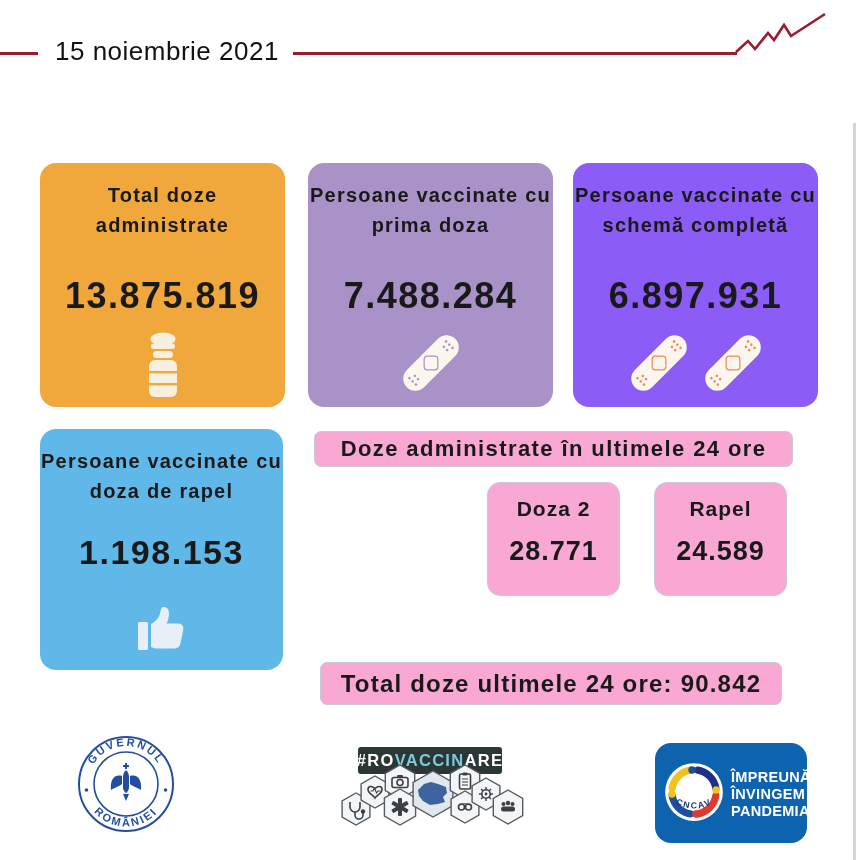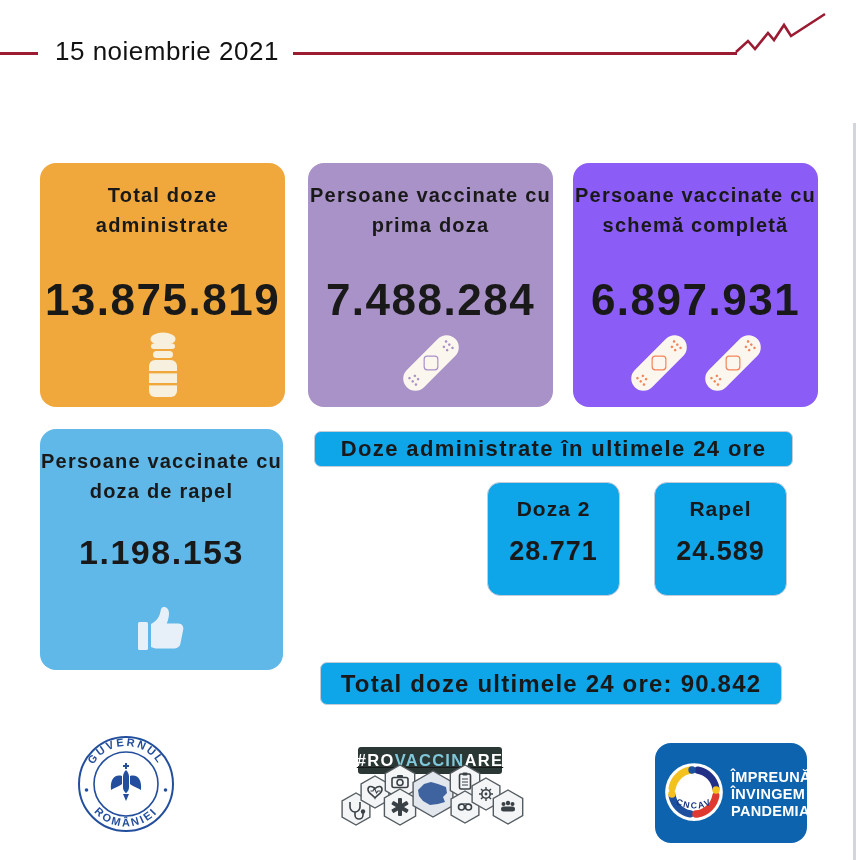--- a/index.html
+++ b/index.html
@@ -10,45 +10,45 @@
   .dash { position:absolute; background:#9b1b33; height:2.6px; }
   .dash-left { left:0; top:52px; width:38px; }
   .dash-long { left:293px; top:52px; width:444px; }
   .date { position:absolute; left:55px; top:36px; font-size:26px; font-weight:400; letter-spacing:0.5px; color:#121212; }
   .zigzag { position:absolute; left:735px; top:11px; }
   .edge-line { position:absolute; left:853px; top:123px; width:2.5px; height:737px; background:#d2d6da; }
 
   
   .card { position:absolute; border-radius:16px; text-align:center; }
   .card .title { padding-top:17px; font-size:20px; font-weight:700; letter-spacing:1.2px; line-height:1.5; }
-  .card .value { position:absolute; left:0; right:0; font-size:44px; font-weight:700; letter-spacing:1.5px; }
+  .card .value { position:absolute; left:0; right:0; font-size:36px; font-weight:700; letter-spacing:1.5px; }
   .card .icon-row { position:absolute; left:0; right:0; bottom:8px; display:flex; justify-content:center; align-items:center; gap:4px; }
   .card-total   { left:40px;  top:163px; width:245px; height:244px; background:#f0a73c; }
   .card-first   { left:308px; top:163px; width:245px; height:244px; background:#a992c7; }
   .card-full    { left:573px; top:163px; width:245px; height:244px; background:#8b5cf6; }
   .card-booster { left:40px;  top:429px; width:243px; height:241px; background:#5fb8e8; }
   .card-total .value, .card-first .value, .card-full .value { top:112px; }
   .card-booster .value { top:104px; font-size:34px; }
   .bandage-wrap { width:70px; height:72px; display:flex; align-items:center; justify-content:center; }
   .bandage-wrap svg { transform:rotate(-45deg); }
 
   
-  .lav { background:#0ea5e9; border:1px solid #c5ccd9; box-sizing:border-box; }
+  .lav { background:#f9a8d4; border:1px solid #c5ccd9; box-sizing:border-box; }
   .bar { position:absolute; border-radius:7px; display:flex; align-items:center; justify-content:center; font-weight:700; }
   .bar-24h   { left:314px; top:431px; width:479px; height:36px; font-size:22px; letter-spacing:1.4px; }
   .bar-total { left:320px; top:626px; width:462px; height:43px; font-size:24px; letter-spacing:1.2px;margin-top:36px; }
   .mini { position:absolute; top:482px; width:133px; height:114px; border-radius:13px; text-align:center; }
   .mini .mini-label { margin-top:14px; font-size:21px; font-weight:700; letter-spacing:1px; }
   .mini .mini-value { margin-top:15px; font-size:27px; font-weight:700; letter-spacing:1px; }
   .mini-1 { left:320px; } .mini-2 { left:487px; } .mini-3 { left:654px; }
 
   
   .gov-seal { position:absolute; left:76px; top:734px; }
   .rov-badge { position:absolute; left:358px; top:747px; width:144px; height:27px; background:#2b3734; border-radius:3px;
-               display:flex; align-items:center; justify-content:center; font-size:16.5px; font-weight:700; letter-spacing:1.3px;text-decoration:underline; }
+               display:flex; align-items:center; justify-content:center; font-size:16.5px; font-weight:700; letter-spacing:1.3px; }
   .rov-badge .w { color:#ffffff; } .rov-badge .b { color:#7fc8db; }
   .hex-cluster { position:absolute; left:333px; top:762px; }
   .cncav { position:absolute; left:655px; top:743px; width:152px; height:100px; background:#0e63af; border-radius:16px; }
   .cncav-circle { position:absolute; left:6px; top:16px; }
   .cncav-slogan { position:absolute; left:76px; top:26px; color:#ffffff; font-size:14.5px; font-weight:700; line-height:17px; letter-spacing:0.3px; }
 </style>
 </head>
 <body>
 
 <div class="page">

